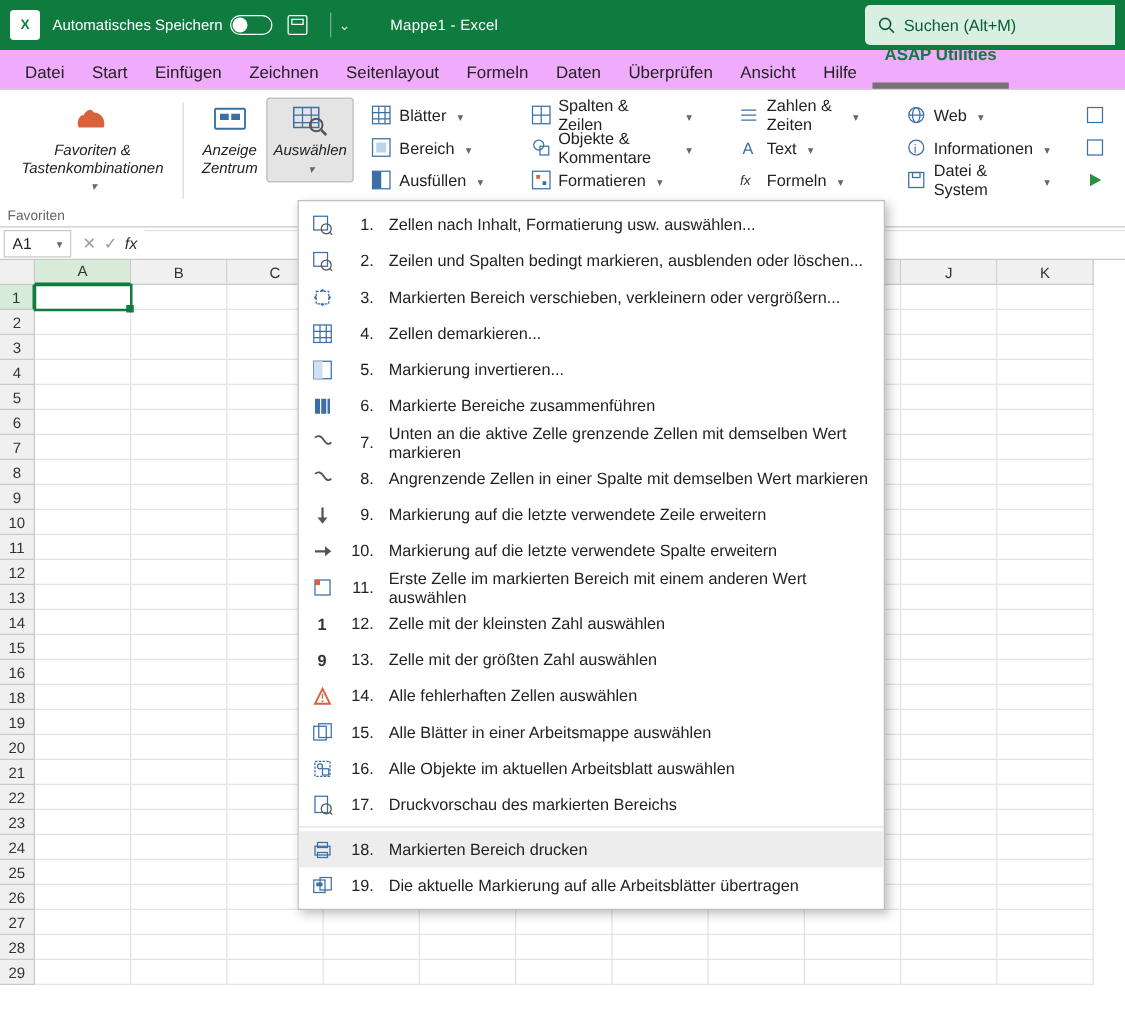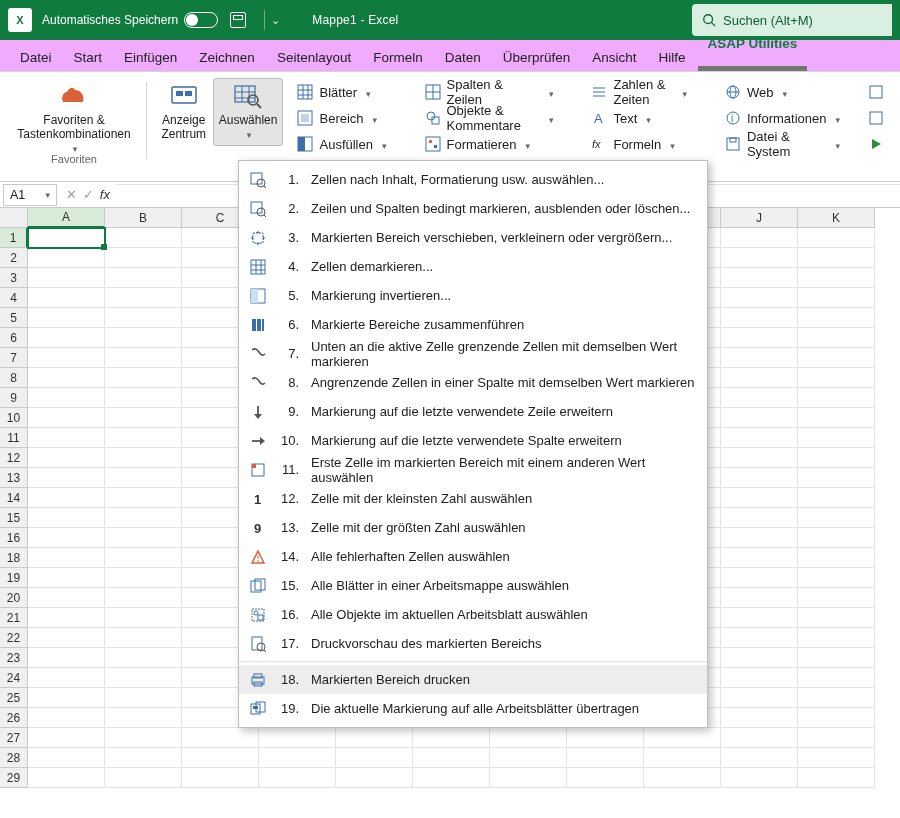--- a/index.html
+++ b/index.html
@@ -21,23 +21,23 @@
   .titlebar .searchbox svg { stroke: #0b5f30; }
 
   
   .ribbon-tabs { height: 32px; background: #f0abfc; border-bottom: 1px solid #d4d4d4; display: flex; align-items: flex-end; padding: 0 10px; gap: 2px; }
   .ribbon-tabs .tab { padding: 6px 10px; font-size: 13.5px; cursor: pointer; color: #222; }
   .ribbon-tabs .tab.active { color: #0f7b3f; font-weight: 600; border-bottom: 5px solid #737373; padding-bottom: 15px; }
 
   
   .ribbon-body { height: 110px; background: #fff; border-bottom: 1px solid #c9c9c9; display: flex; padding: 4px 6px 0 6px; position: relative; }
   .group { display: flex; flex-direction: column; align-items: center; justify-content: flex-start; padding: 2px 4px 2px 4px; position: relative; }
-  .group .bigbtns { display: flex; gap: 0; }
+  .group .bigbtns { display: flex; gap: 0; font-style: italic; }
   .group-sep { width: 1px; background: #d8d8d8; margin: 6px 4px 22px 4px; }
-  .group-label { font-size: 11px; color: #666; position: absolute; bottom: 16px; left: 0; right: 0; text-align: center; }
+  .group-label { font-size: 11px; color: #666; position: absolute; bottom: 2px; left: 0; right: 0; text-align: left; }
   .bigbtn { display: flex; flex-direction: column; align-items: center; justify-content: flex-start; width: auto; min-width: 58px; padding: 4px 6px; gap: 2px; border-radius: 3px; cursor: pointer; text-align: center; font-size: 12px; line-height: 1.15; }
   .bigbtn.active { background: #e4e4e4; border: 1px solid #bcbcbc; padding: 3px 5px; }
   .bigbtn .ico { width: 34px; height: 30px; display: flex; align-items: center; justify-content: center; }
   .bigbtn .caret::after { content: "▾"; font-size: 9px; color: #666; margin-left: 2px; }
 
   .smallbtns { display: flex; flex-direction: column; gap: 2px; padding-top: 2px; }
   .smallbtn { display: flex; align-items: center; gap: 6px; height: 24px; padding: 2px 6px; font-size: 13px; border-radius: 3px; cursor: pointer; }
   .smallbtn .ico { width: 16px; height: 16px; display: inline-flex; align-items: center; justify-content: center; }
   .smallbtn .caret::after { content: "▾"; font-size: 9px; color: #666; margin-left: 3px; }
 

